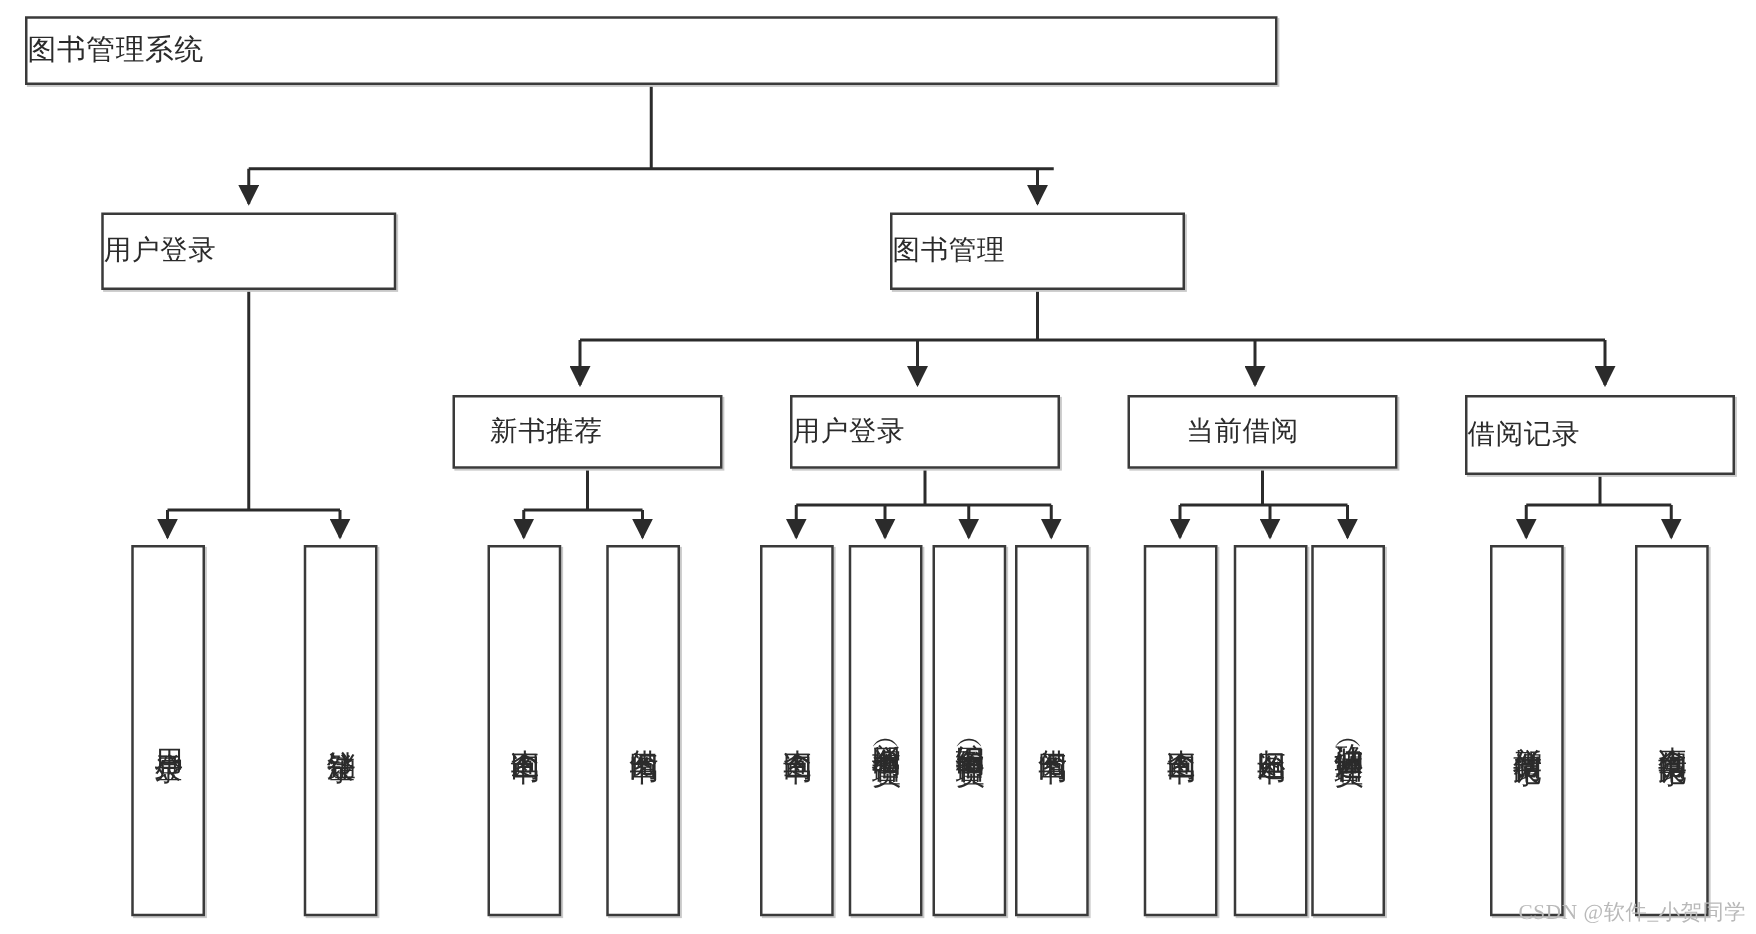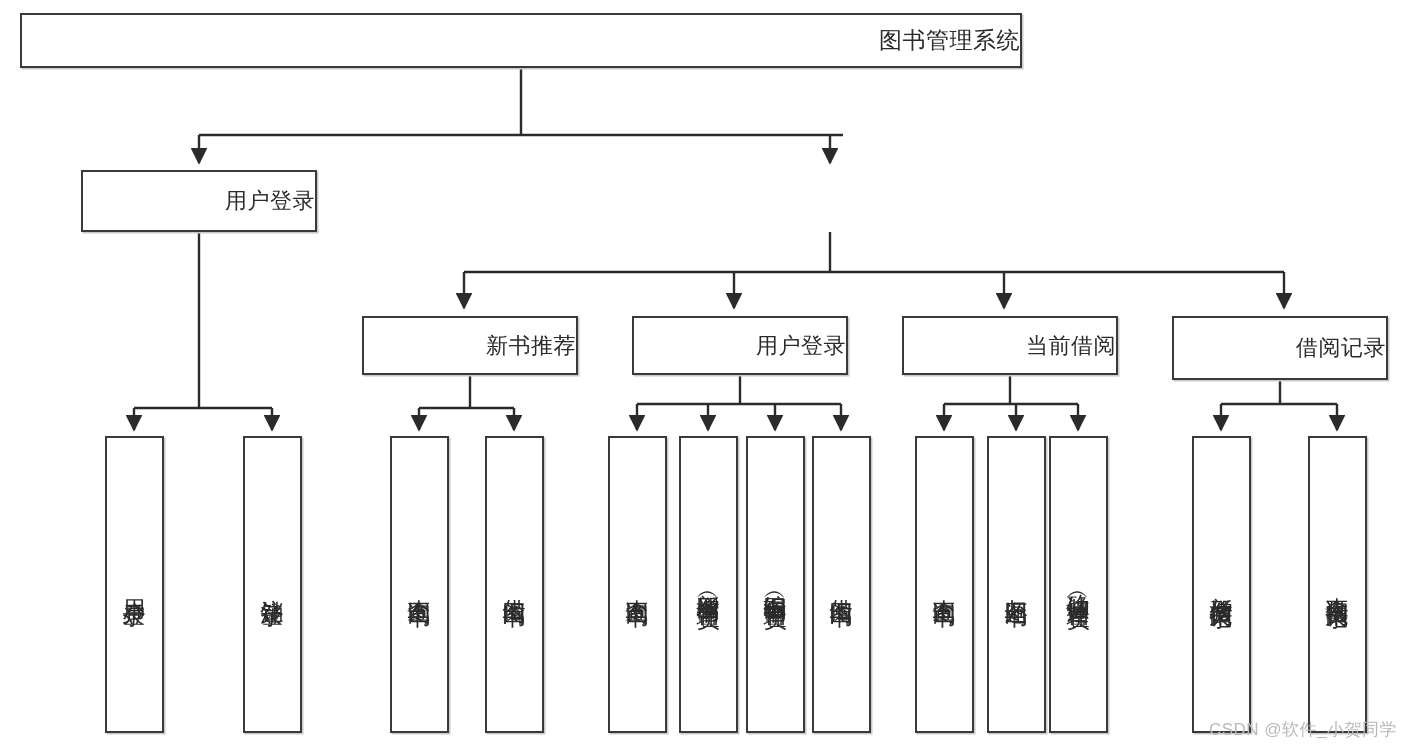--- a/index.html
+++ b/index.html
@@ -26,21 +26,21 @@
     pointer-events: none;
   }
   .node {
     position: absolute;
     box-sizing: border-box;
     border: 2px solid #3a3a3a;
     background: #ffffff;
     box-shadow: 1.5px 1.5px 0 0 #c9c9c9;
     display: flex;
     align-items: center;
-    justify-content: flex-end;
+    justify-content: flex-start;
     color: #2b2b2b;
   }
   .node .label {
     display: block;
     text-align: center;
     line-height: 1.18;
     white-space: nowrap;
   }
   .node.horiz .label {
     font-size: 22px;
@@ -62,21 +62,21 @@
     max-height: 272px;
   }
   .watermark {
     position: absolute;
     right: 8px;
     bottom: 6px;
     font-size: 17px;
     color: #b9b9b9;
     letter-spacing: 0.5px;
     white-space: nowrap;
-    font-family: Liberation Sans, sans-serif;
+    font-family: Liberation Serif, serif;
     margin-left: 13px;
   }
 </style>
 </head>
 <body>
 
 <div id="canvas">
 
   <svg id="wires" viewBox="0 0 1405 747" xmlns="http://www.w3.org/2000/svg">
     <defs>
@@ -128,20 +128,23 @@
     </g>
   </svg>
 
   <div class="node root horiz" style="left:20px; top:13px; width:1002px; height:55px;">
     <span class="label">图书管理系统</span>
   </div>
 
   <div class="node horiz" style="left:81px; top:170px; width:236px; height:62px;">
     <span class="label">用户登录</span>
   </div>
+  <div class="node horiz" style="left:712px; top:170px; width:236px; height:62px;">
+    <span class="label">图书管理</span>
+  </div>
 
   <div class="node horiz" style="left:362px; top:316px; width:216px; height:59px;padding-left:28px;">
     <span class="label">新书推荐</span>
   </div>
   <div class="node horiz" style="left:632px; top:316px; width:216px; height:59px;">
     <span class="label">用户登录</span>
   </div>
   <div class="node horiz" style="left:902px; top:316px; width:216px; height:59px;padding-left:45px;">
     <span class="label">当前借阅</span>
   </div>

